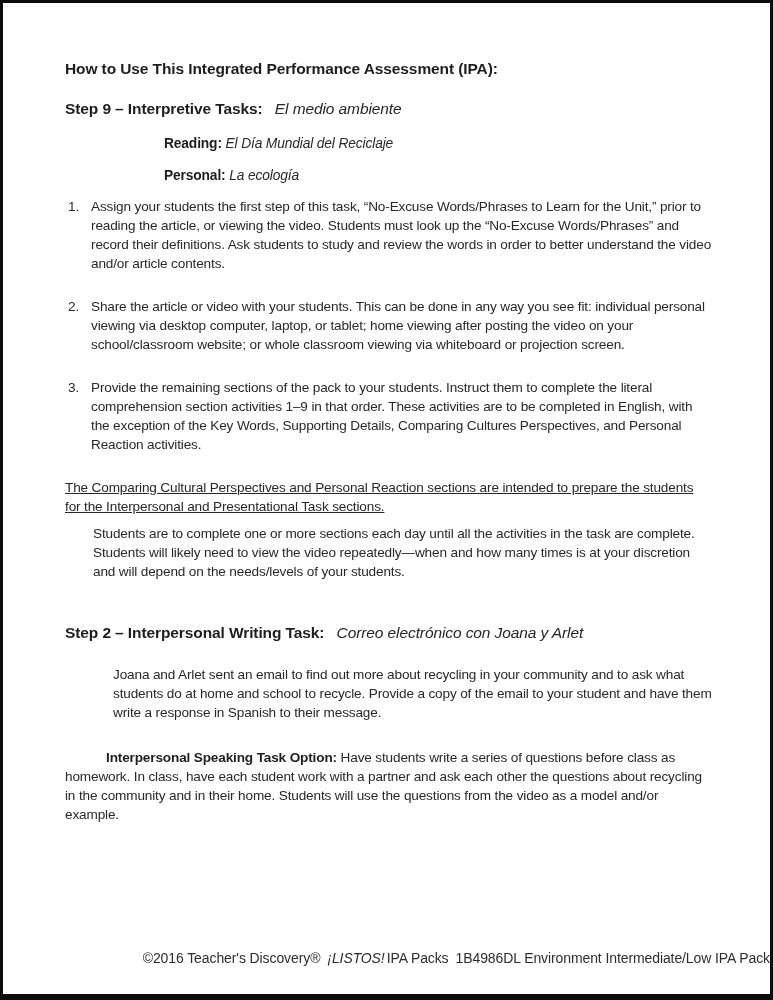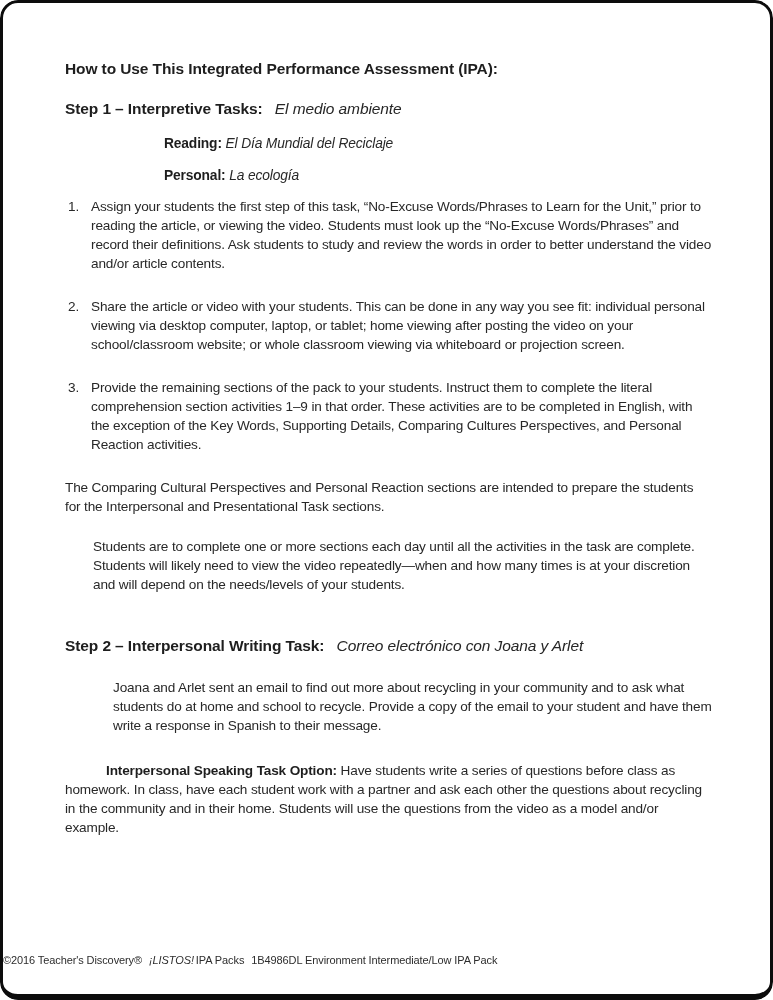--- a/index.html
+++ b/index.html
@@ -1,16 +1,16 @@
 <!DOCTYPE html>
 <html><head>
 <meta charset="utf-8">
 <style>
   html, body { margin: 0; padding: 0; background: #ffffff; }
-  * { box-sizing: border-box; border-radius: 18px; }
+  * { box-sizing: border-box; }
 
   .page {
     width: 773px;
     height: 1000px;
     background: #ffffff;
     border: 3px solid #0c0c0c;
     border-bottom-width: 6px;
     padding: 56px 58px 0 62px;
     position: relative;
     font-family: "Liberation Sans", sans-serif;
@@ -61,50 +61,50 @@
     padding-left: 26px;
     margin-bottom: 24px;
   }
   .num-item .num {
     position: absolute;
     left: 3px;
     top: 0;
   }
 
   .para { margin: 0; }
-  .para-a { margin-bottom: 21px; }
+  .para-a { margin-bottom: 8px; text-decoration: underline; }
   .para-b { margin-bottom: 0; margin-left: 28px; }
   .para-c { margin-bottom: 26px; margin-left: 48px; }
   .para-d { text-indent: 41px; }
   .para-d .label { font-weight: bold; color: #1e1e1e; }
 
   .footer {
     position: absolute;
     left: 0;
     right: 0;
     bottom: 28px;
-    text-align: left;
-    font-size: 11px;
+    text-align: right;
+    font-size: 14px;
     letter-spacing: -0.1px;
     color: #2d2d2d;
     white-space: nowrap;
   }
   .footer .sep { display: inline-block; width: 7px; }
   .footer .sep-small { display: inline-block; width: 2px; }
   .footer .italic { font-style: italic; }
 </style>
 </head>
 <body>
 
 <div class="page">
 
   <h1 class="doc-title">How to Use This Integrated Performance Assessment (IPA):</h1>
 
   <h2 class="step-heading step1-heading">
-    <span class="label">Step 1 – Interpretive Tasks:</span>
+    <span class="label">Step 9 – Interpretive Tasks:</span>
     <span class="es-title">El medio ambiente</span>
   </h2>
 
   <div class="subline subline-reading">
     <span class="label">Reading:</span>
     <span class="es-title">El Día Mundial del Reciclaje</span>
   </div>
 
   <div class="subline subline-listening">
     <span class="label">Personal:</span>

